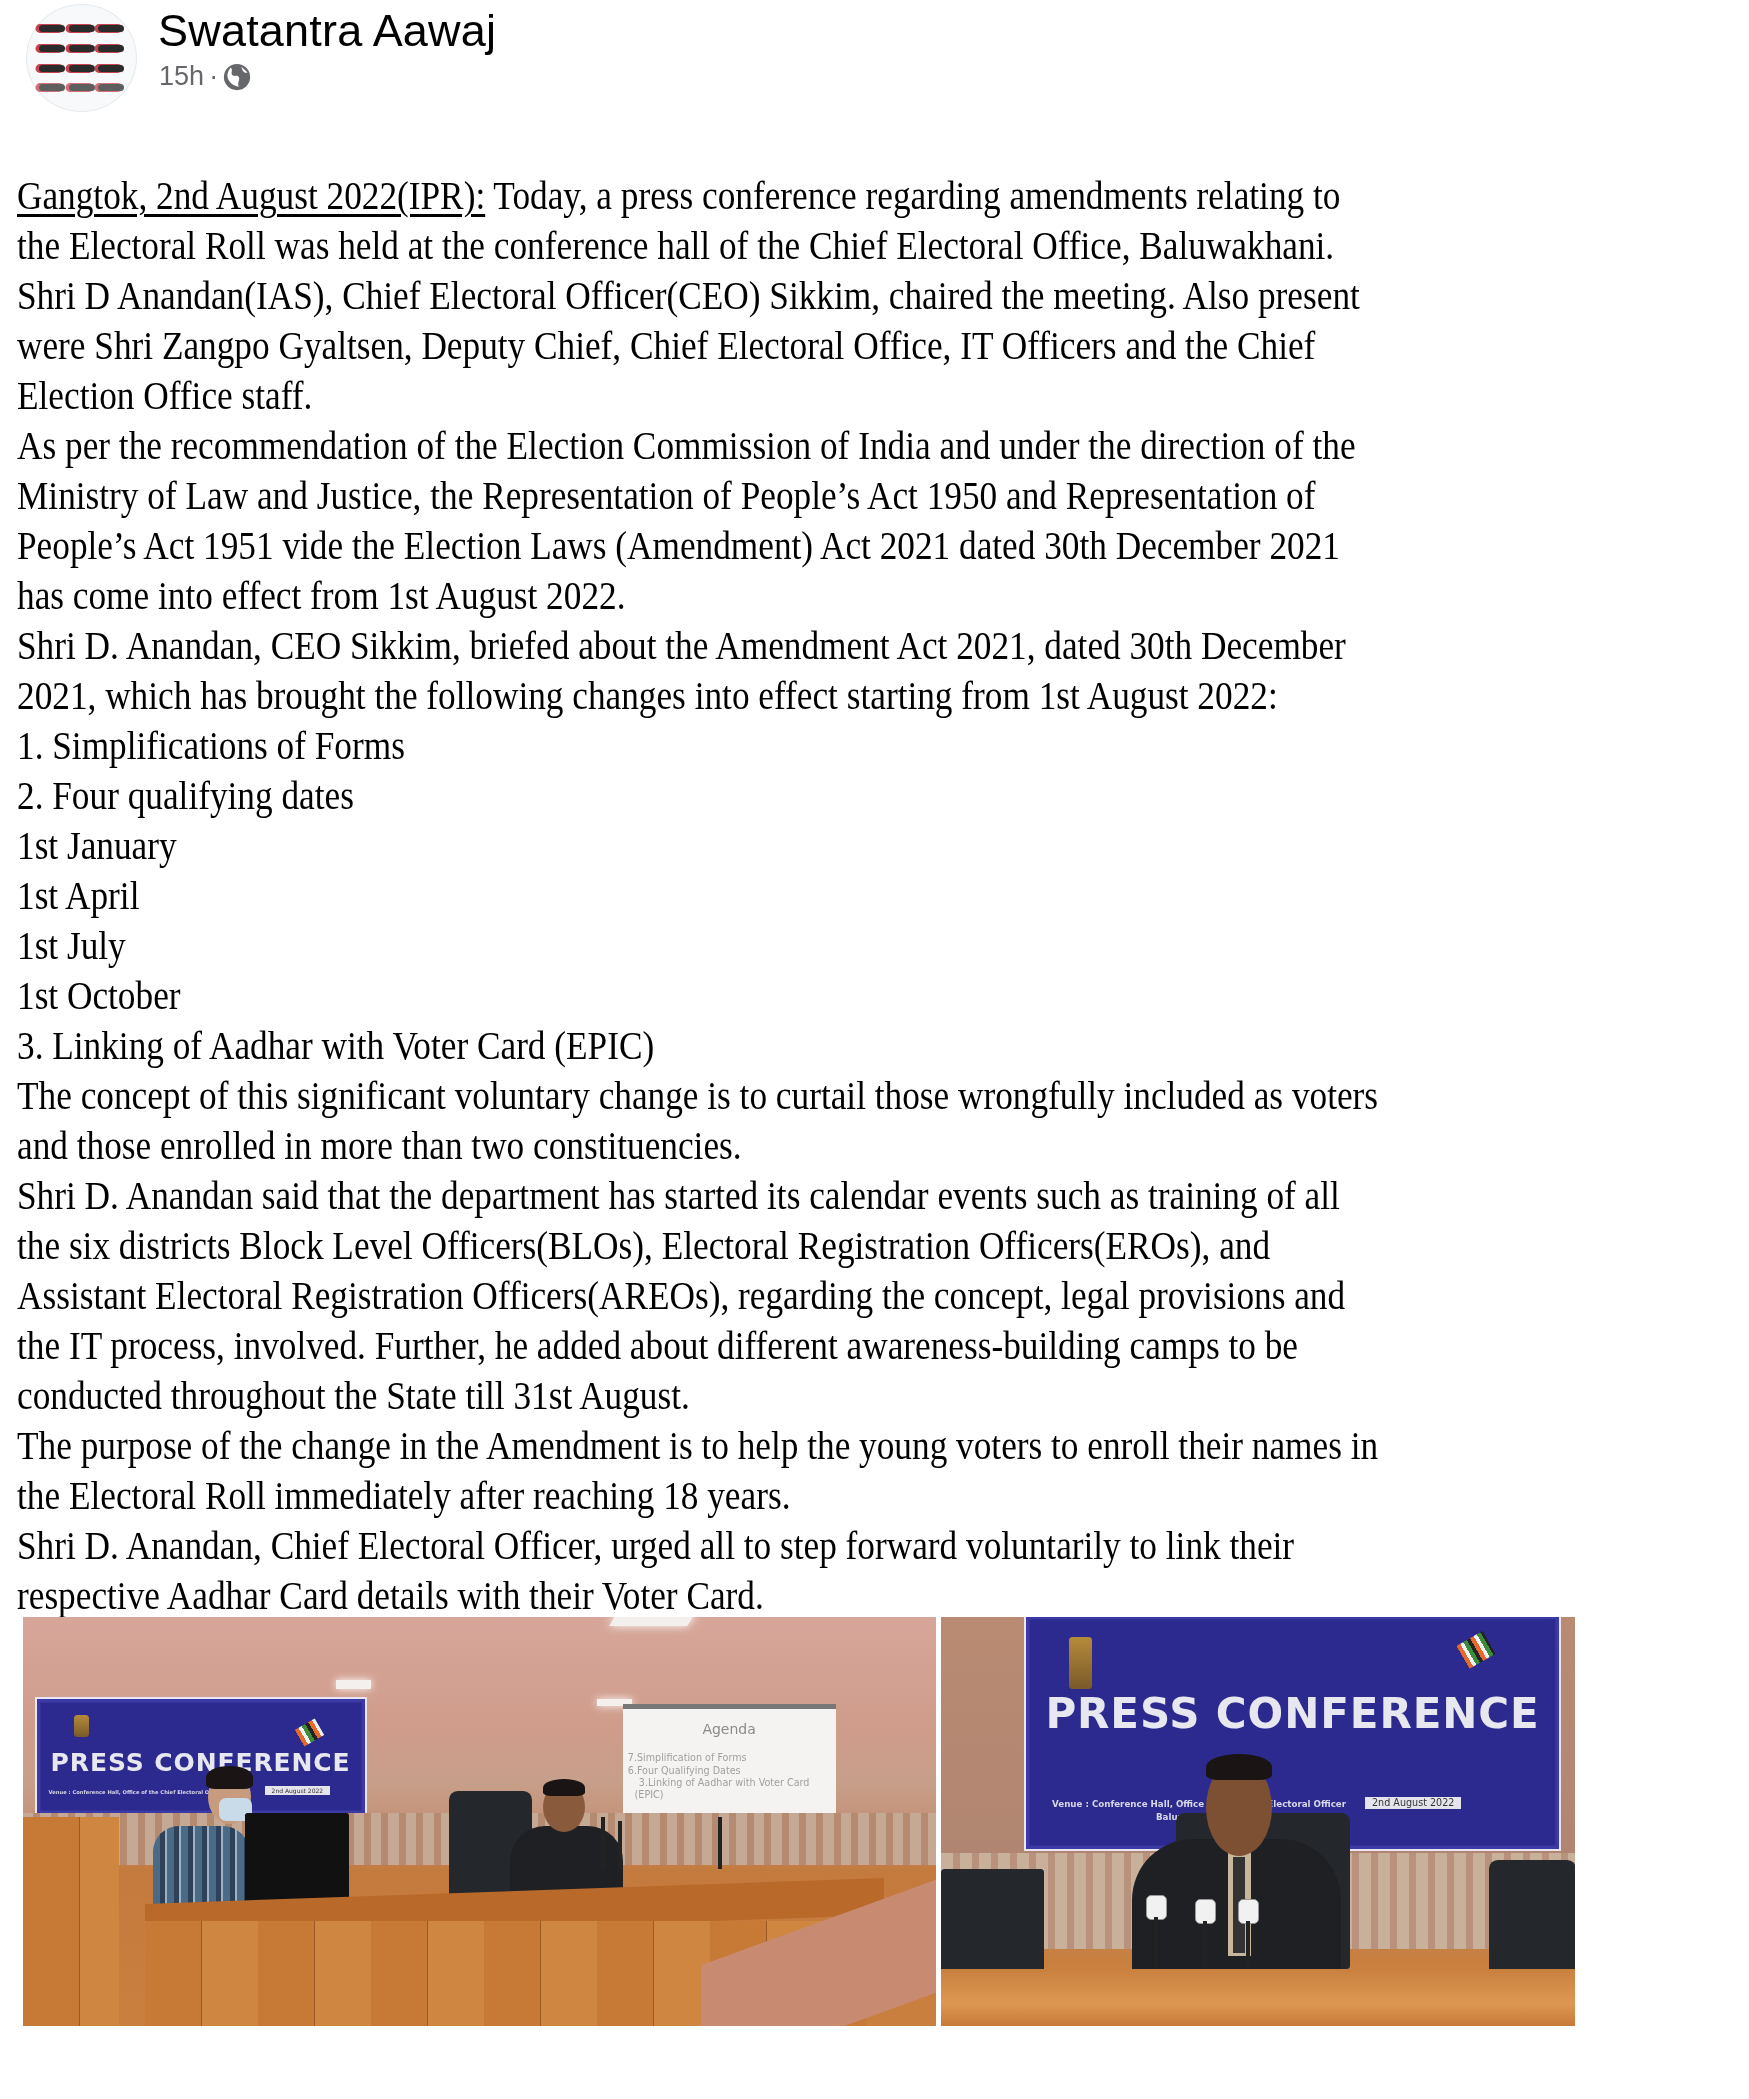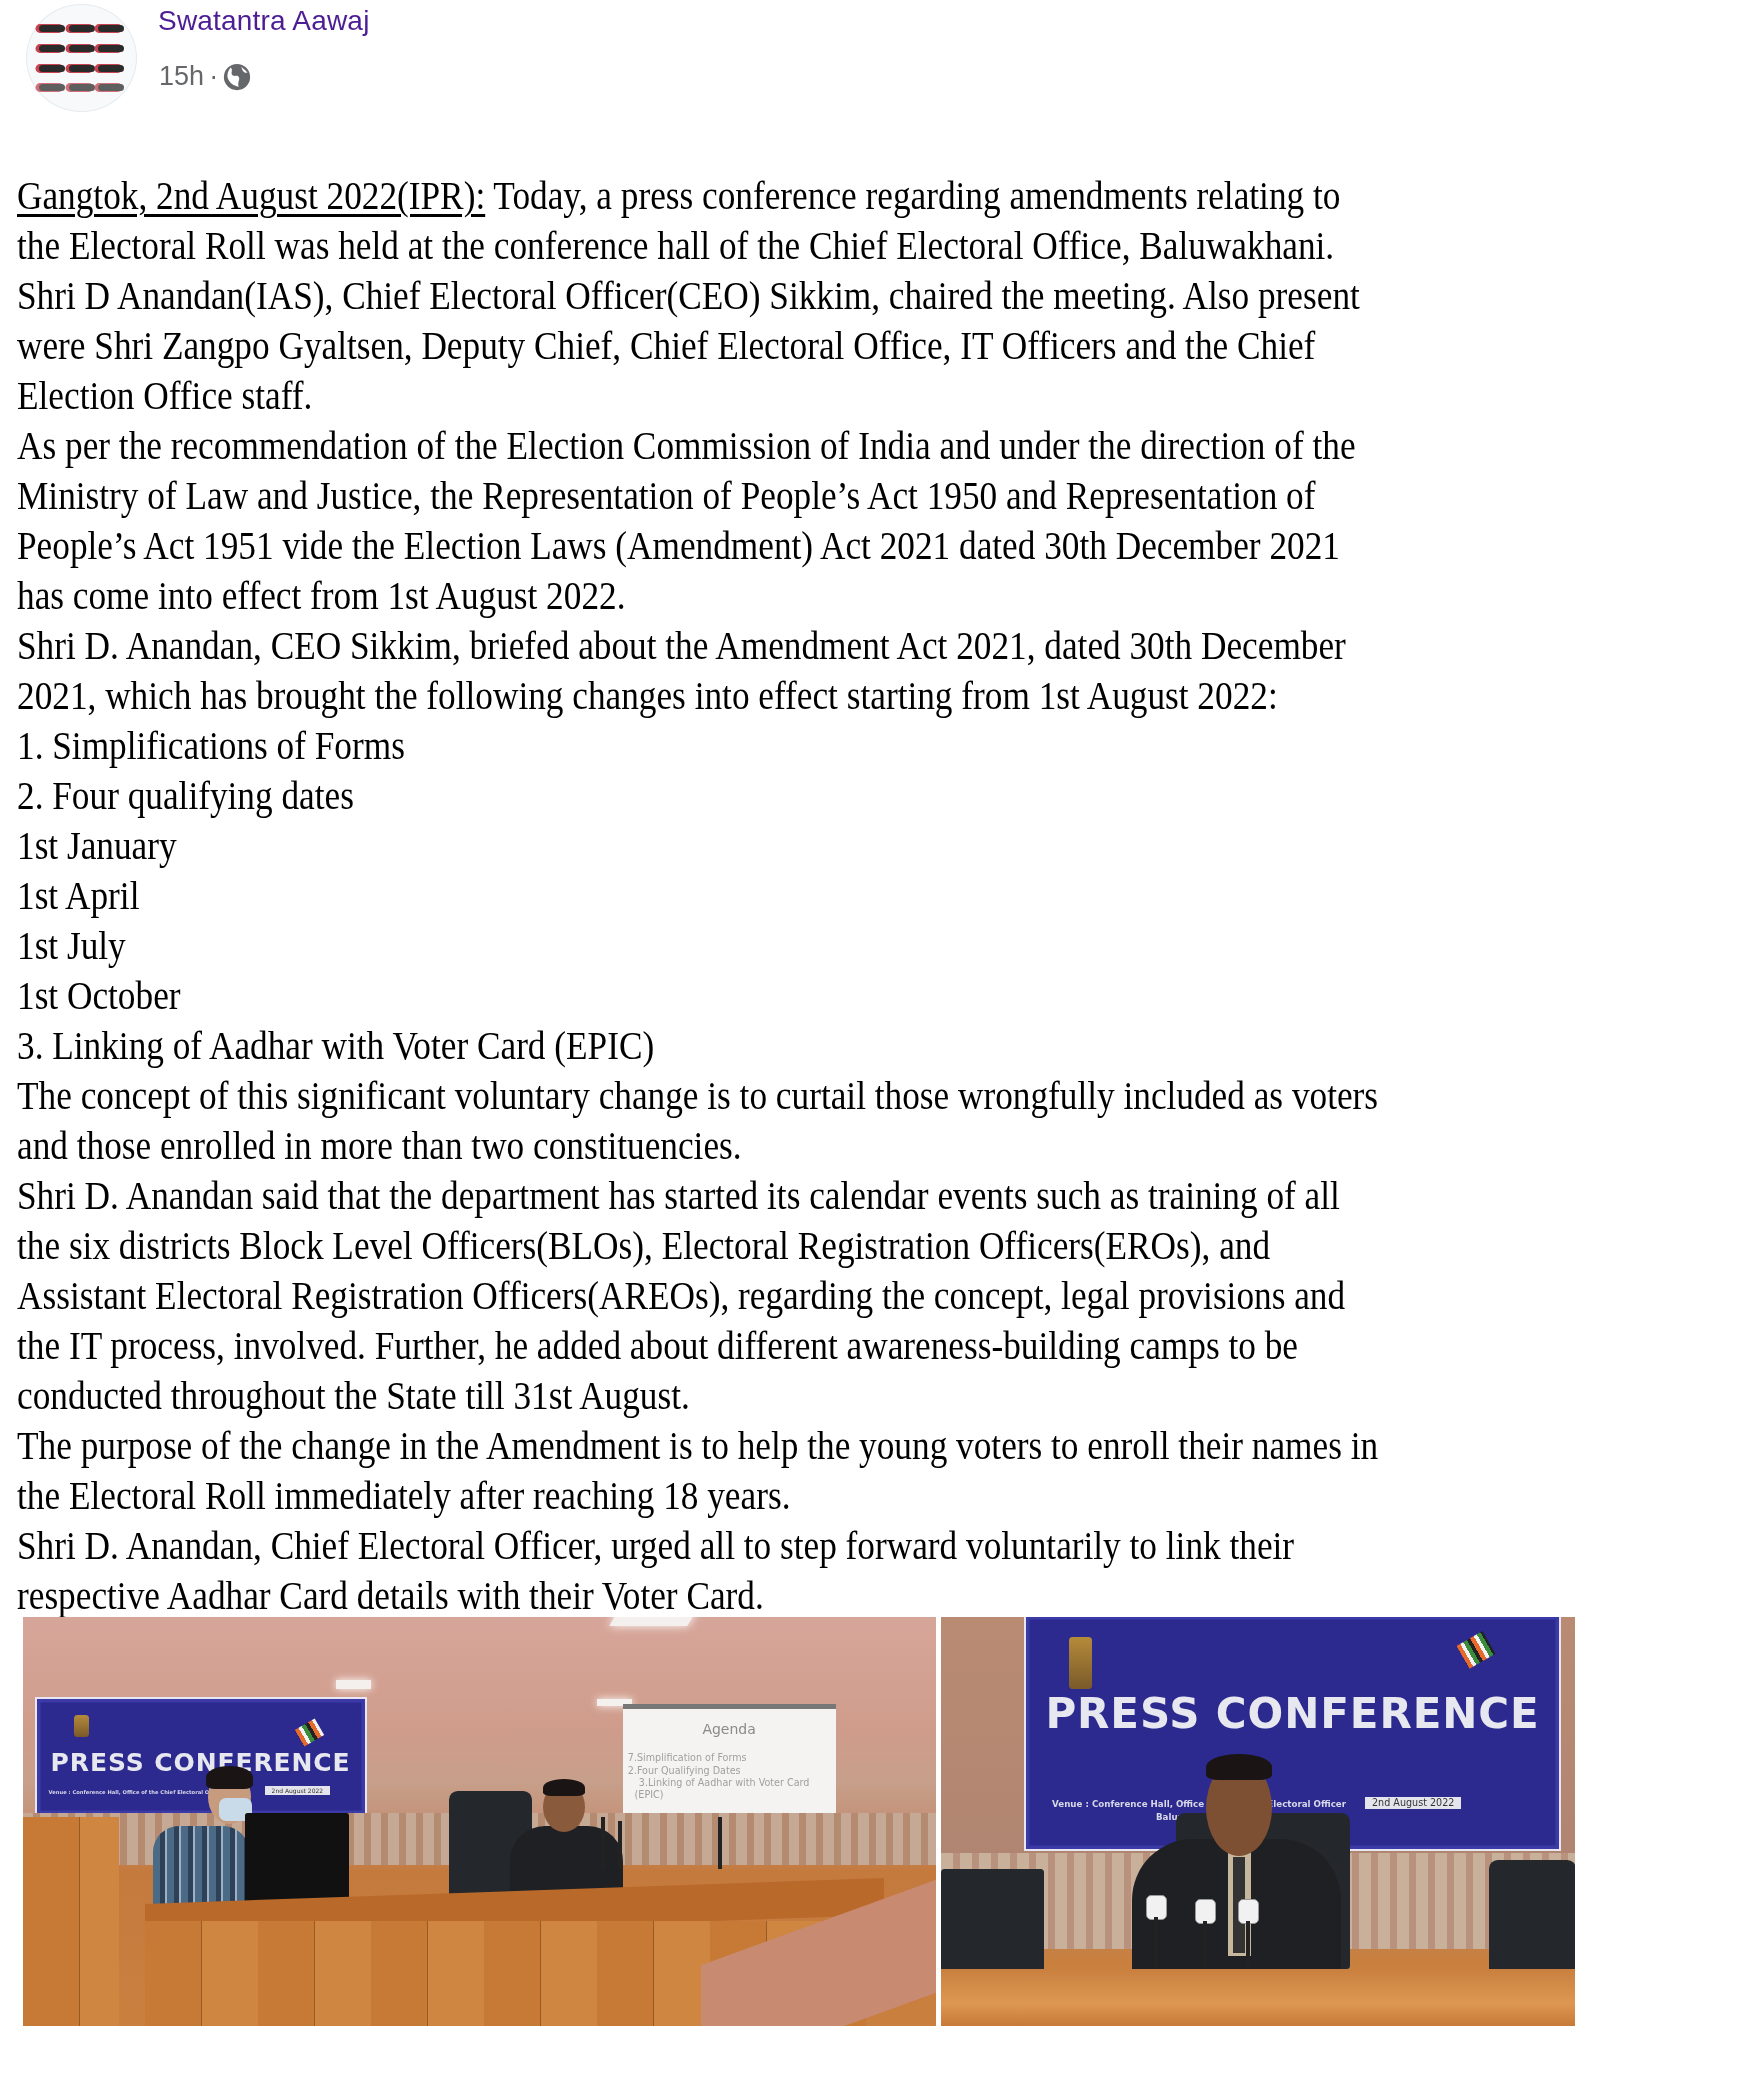--- a/index.html
+++ b/index.html
@@ -12,22 +12,22 @@
     display: grid; grid-template-columns: repeat(3, 1fr); grid-template-rows: repeat(4, 1fr);
     padding: 15.6px 12px; box-sizing: border-box; gap: 3.5px; align-items: center; justify-items: center;
   }
   .avatar .pill {
     width: 26px; height: 7px; border-radius: 4.3px; background: #2b2b2b;
     box-shadow: -2.6px 0 0 0.9px #c8424f;
   }
   .avatar .pill.fade { opacity: .75; }
   .author-name {
     position: absolute; left: 158px; top: 5.2px;
-    font-family: "Liberation Sans", sans-serif; font-size: 28px; font-weight: 400;
-    color: #4c1d95; letter-spacing: 0.2px; white-space: nowrap;
+    font-family: "Liberation Sans", sans-serif; font-size: 45px; font-weight: 400;
+    color: #000000; letter-spacing: 0.2px; white-space: nowrap;
   }
   .meta {
     position: absolute; left: 159px; top: 61px; display: flex; align-items: center;
     font-family: "Liberation Sans", sans-serif; font-size: 27px; color: #65676b;
   }
   .meta .dot { margin: 0 5.2px 0 5.2px; }
   .globe { width: 28px; height: 28px; display: inline-block; }
 
   
   .body-text {
@@ -147,21 +147,21 @@
     <div class="emblem" style="left:37px;top:15.6px;"></div>
     <div class="eci-logo" style="left:261px;top:24px;"></div>
     <div class="title" style="top:49px;font-size:25px;">PRESS CONFERENCE</div>
     <div class="venue" style="left:12px;top:90px;font-size:5.2px;">Venue : Conference Hall, Office of the Chief Electoral Officer</div>
     <div class="date-box" style="left:228px;top:87px;font-size:6px;">2nd August 2022</div>
   </div>
 
   <div class="screen" style="left:600px;top:87px;width:213px;height:109px;">
     <div class="agenda-title">Agenda</div>
     <div class="agenda-item" style="top:43px;">7.Simplification of Forms</div>
-    <div class="agenda-item" style="top:56px;">2.Four Qualifying Dates</div>
+    <div class="agenda-item" style="top:56px;">6.Four Qualifying Dates</div>
     <div class="agenda-item" style="top:68px;margin-left:11px;">3.Linking of Aadhar with Voter Card</div>
     <div class="agenda-item" style="top:80px;left:12px;">(EPIC)</div>
   </div>
 
   <div style="position:absolute;left:0;top:196px;width:913px;height:52px;background:repeating-linear-gradient(90deg,#c5a994 0 10.4px,#b48b70 10.4px 17.4px);"></div>
 
   <div class="chair" style="left:426px;top:174px;width:83px;height:113px;"></div>
   <div class="person-suit" style="left:487px;top:209px;width:113px;height:87px;"></div>
   <div class="head" style="left:520px;top:165px;width:42px;height:50px;"></div>
   <div class="hair" style="left:520px;top:162px;width:42px;height:17.4px;"></div>

